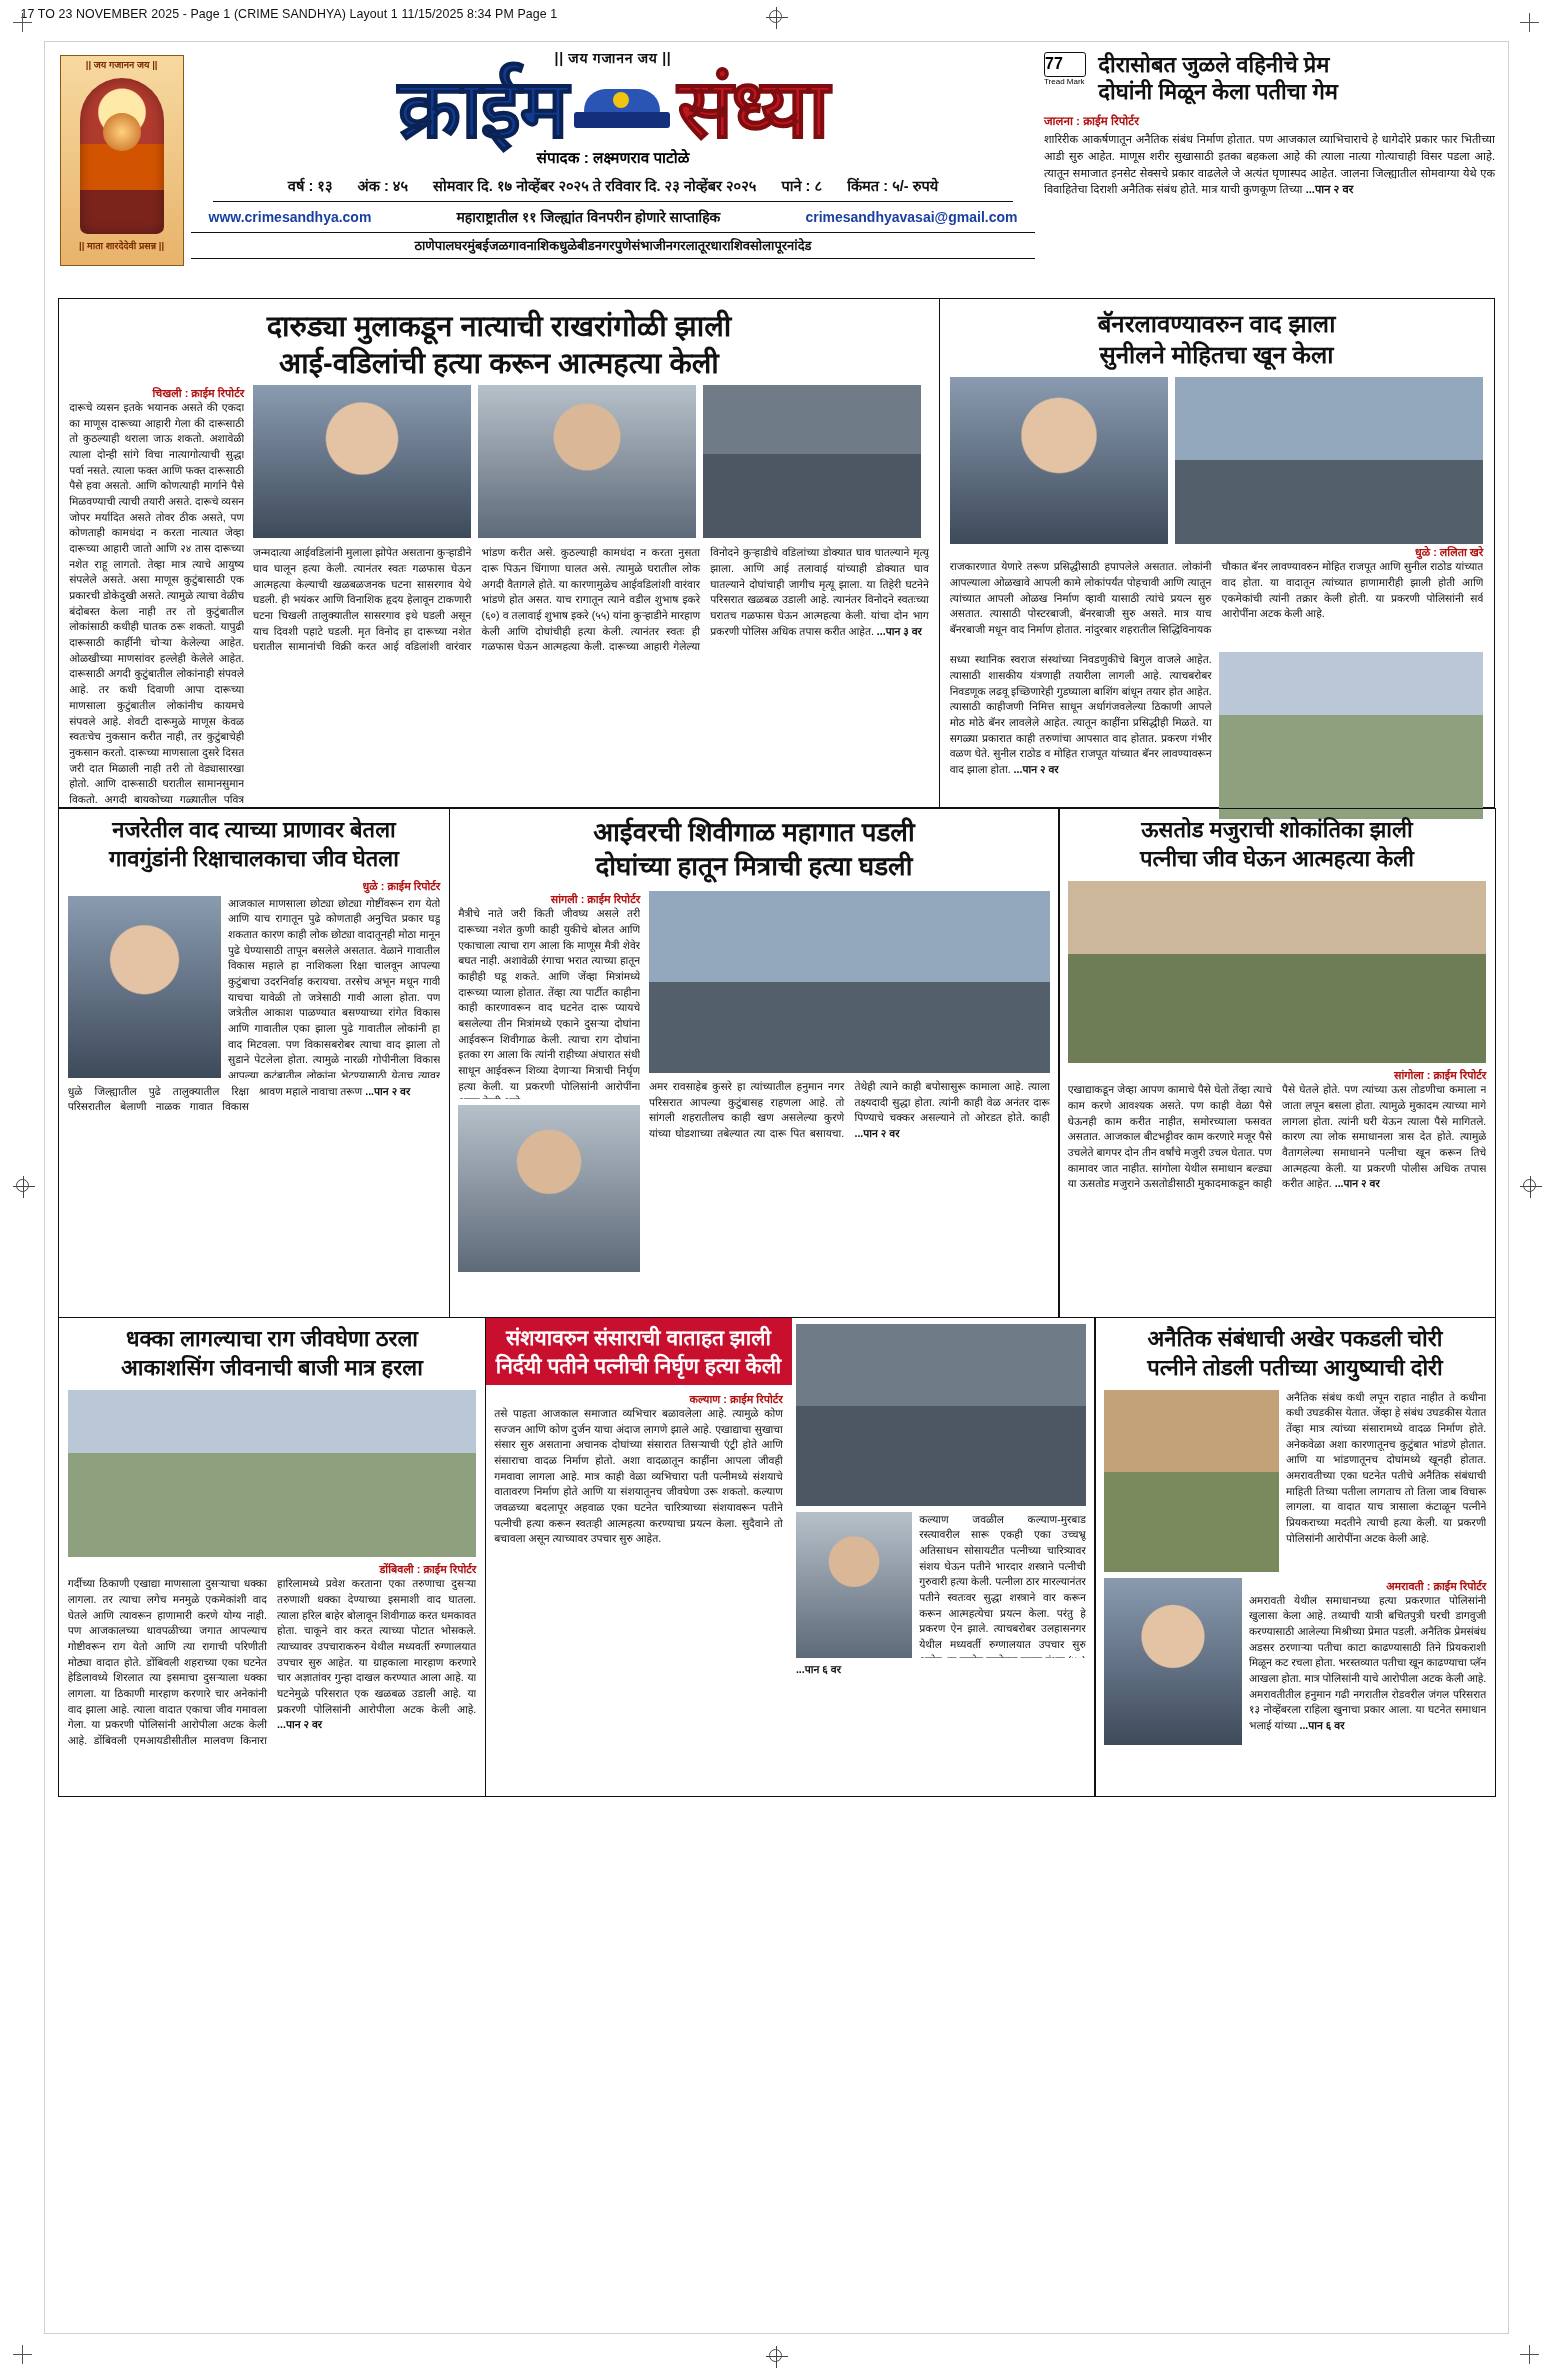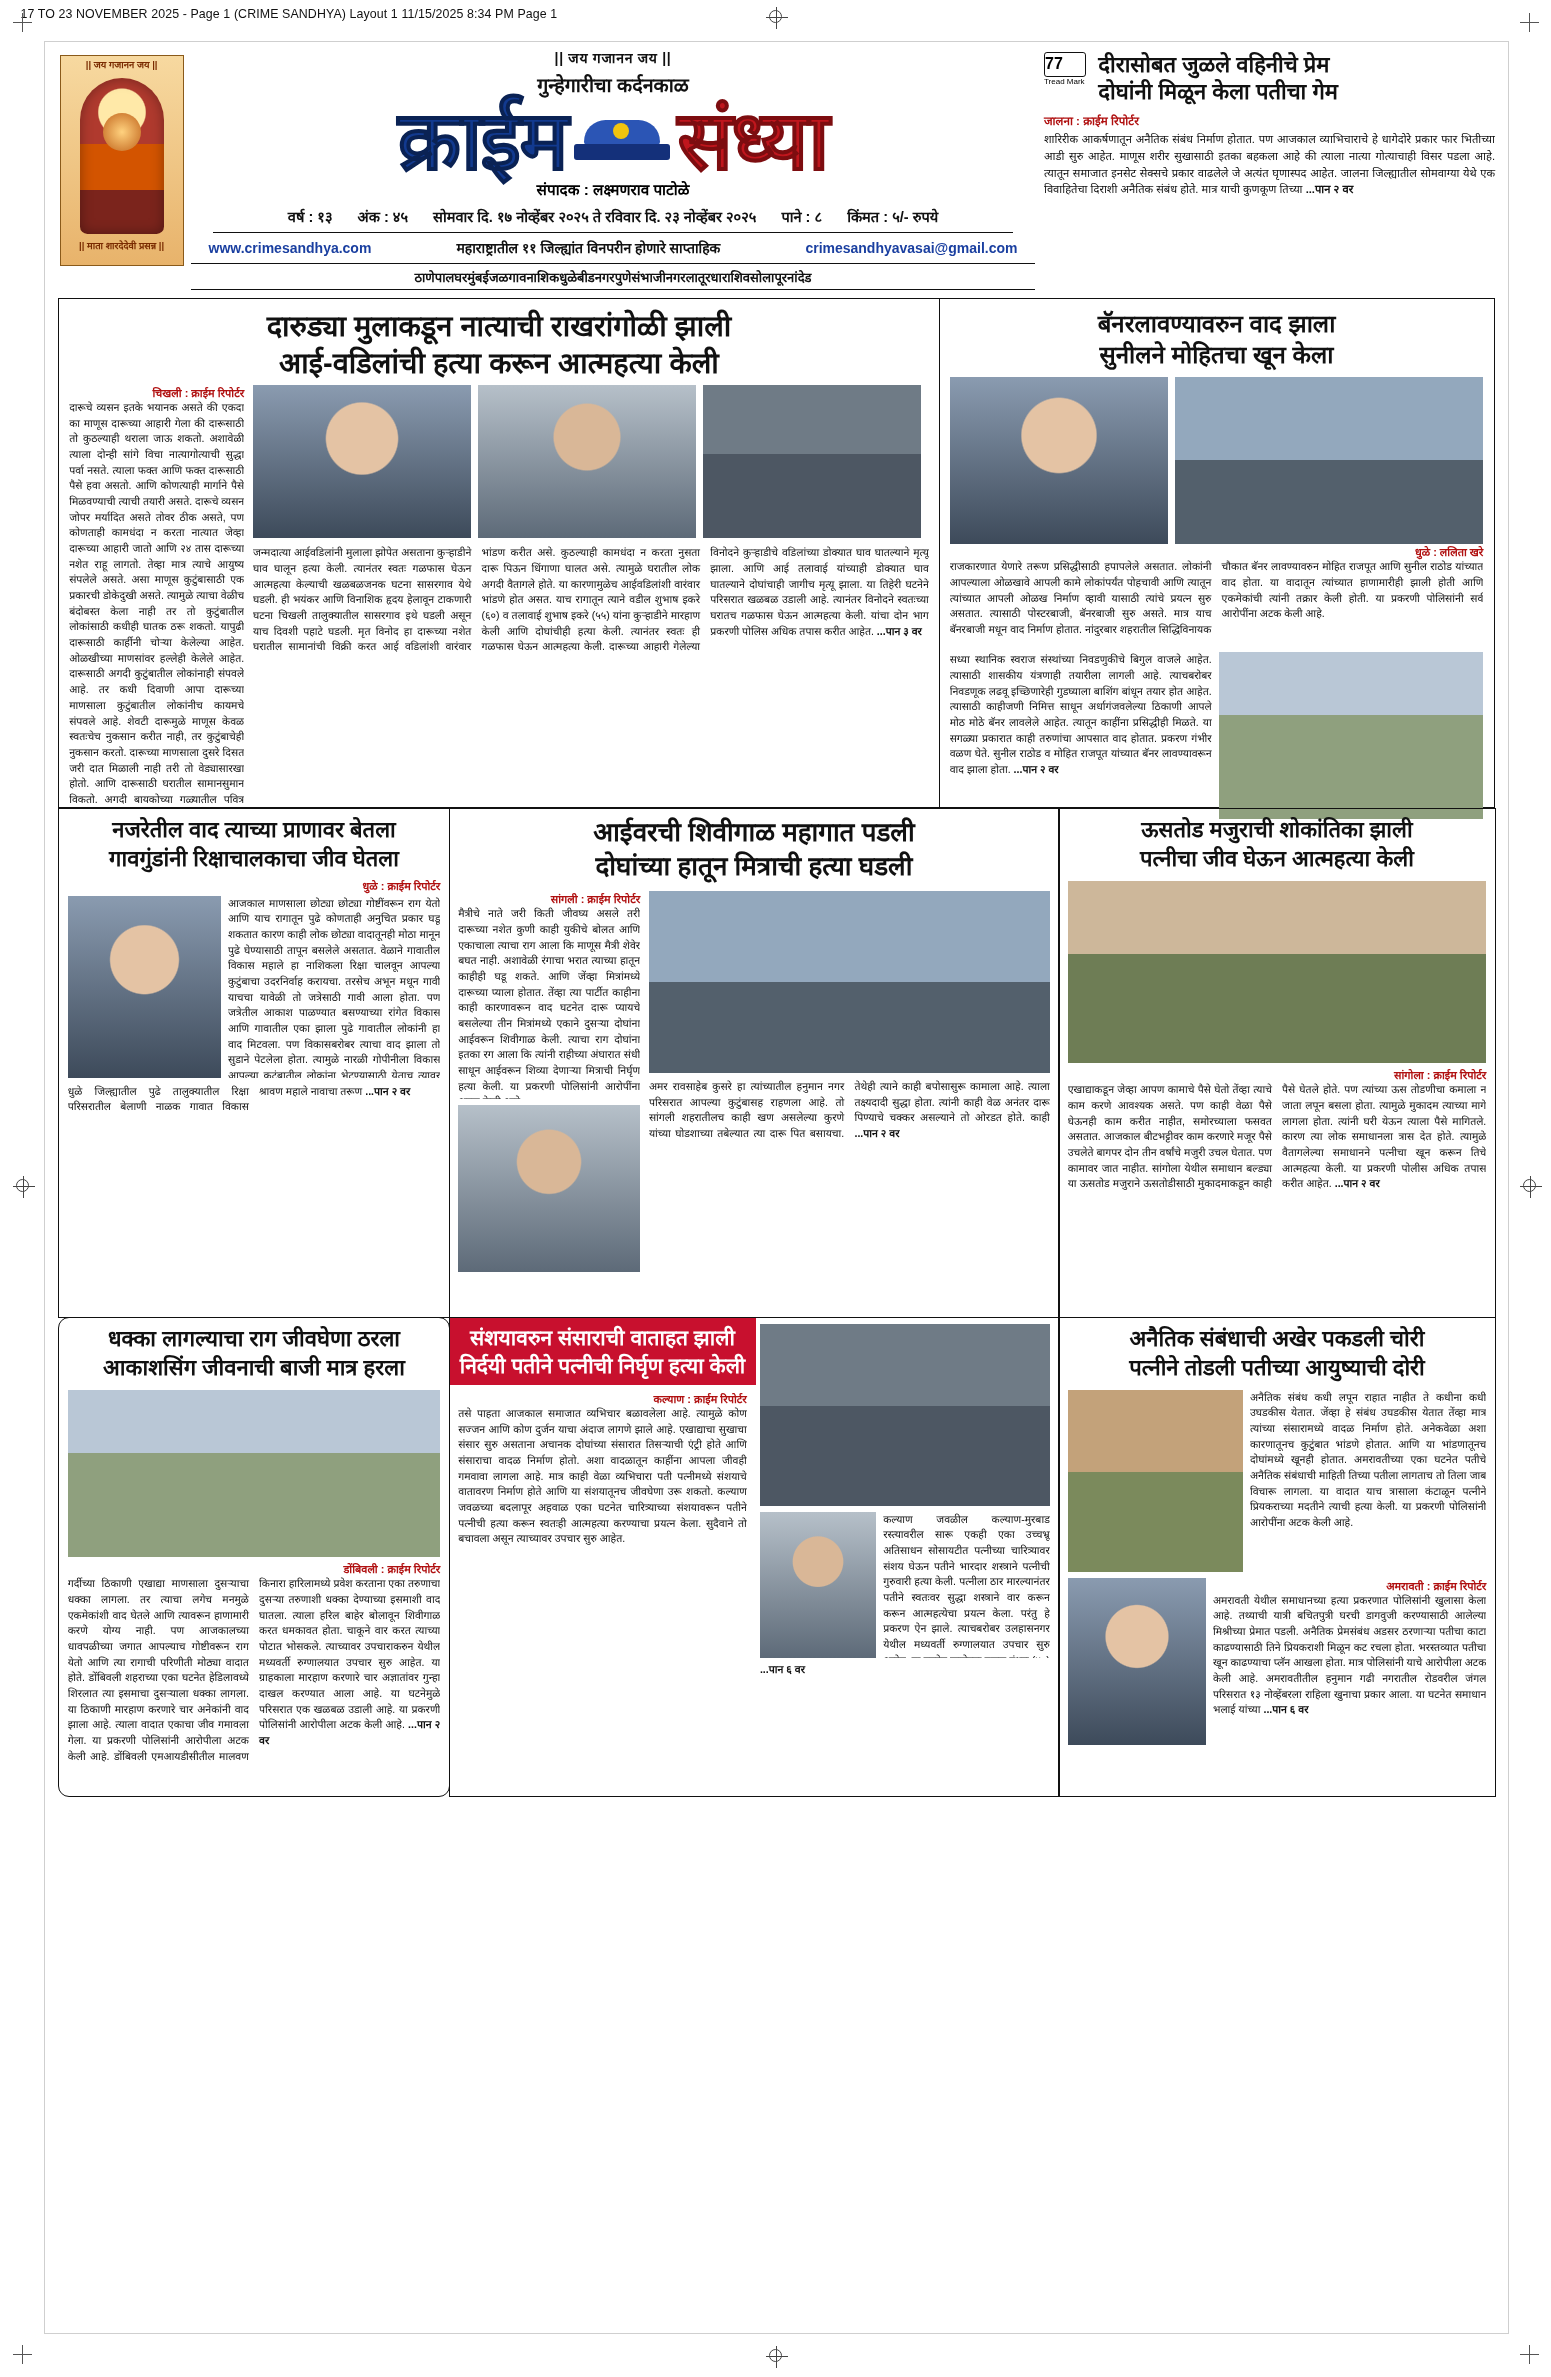--- a/index.html
+++ b/index.html
@@ -160,21 +160,20 @@
     <div class="masthead">
 
       <div class="deity">
         <div class="topline">|| जय गजानन जय ||</div>
         <div class="idol"></div>
         <div class="botline">|| माता शारदेदेवी प्रसन्न ||</div>
       </div>
 
       <div class="mast-center">
         <div class="jai">|| जय गजानन जय ||</div>
-        <div class="tagline">गुन्हेगारीचा कर्दनकाळ</div>
         <div class="logo-row">
           <span class="logo-word logo-blue">क्राईम</span>
           <span class="cap">
             <span class="crown"></span>
               <span class="band"></span>
               <span class="badge"></span>
           </span>
           <span class="logo-word logo-red">संध्या</span>
         </div>
         <div class="editor">संपादक : लक्ष्मणराव पाटोळे</div>
@@ -320,21 +319,21 @@
         <div class="byline" style="margin-top:4.4px">सांगोला : क्राईम रिपोर्टर</div>
         <div class="bodytext" style="column-count:2; column-gap:10.2px; height:240px; overflow:hidden;">
           <span>एखाद्याकडून जेव्हा आपण कामाचे पैसे घेतो तेंव्हा त्याचे काम करणे आवश्यक असते. पण काही वेळा पैसे घेऊनही काम करीत नाहीत, समोरच्याला फसवत असतात. आजकाल बीटभट्टीवर काम करणारे मजूर पैसे उचलेते बागपर दोन तीन वर्षांचे मजुरी उचल घेतात. पण कामावर जात नाहीत. सांगोला येथील समाधान बल्ड्या या ऊसतोड मजुराने ऊसतोडीसाठी मुकादमाकडून काही पैसे घेतले होते. पण त्यांच्या ऊस तोडणीचा कमाला न जाता लपून बसला होता. त्यामुळे मुकादम त्याच्या मागे लागला होता. त्यांनी घरी येऊन त्याला पैसे मागितले. कारण त्या लोक समाधानला त्रास देत होते. त्यामुळे वैतागलेल्या समाधानने पत्नीचा खून करून तिचे आत्महत्या केली. या प्रकरणी पोलीस अधिक तपास करीत आहेत.</span>
           <span class="more">...पान २ वर</span>
         </div>
       </div>
     </div>
 
     <div style="position:absolute; left:13px; top:1275px; width:1438px; height:480px; display:flex;">
 
-      <div class="box" style="width:392px; padding:7.3px 8.7px;border-radius:11px;">
+      <div class="box" style="width:428px; padding:7.3px 8.7px;">
         <h2 class="hl xs">
           <span>धक्का लागल्याचा राग जीवघेणा ठरला</span><br>
           <span>आकाशसिंग जीवनाची बाजी मात्र हरला</span>
         </h2>
         <div class="photo sceneA" style="width:100%;height:167px;margin-top:7.3px;"></div>
         <div class="byline" style="margin-top:4.4px">डोंबिवली : क्राईम रिपोर्टर</div>
         <div class="bodytext" style="column-count:2; column-gap:10.2px; height:218px; overflow:hidden;">
           <span>गर्दीच्या ठिकाणी एखाद्या माणसाला दुसऱ्याचा धक्का लागला. तर त्याचा लगेच मनमुळे एकमेकांशी वाद घेतले आणि त्यावरून हाणामारी करणे योग्य नाही. पण आजकालच्या धावपळीच्या जगात आपल्याच गोष्टीवरून राग येतो आणि त्या रागाची परिणीती मोठ्या वादात होते. डोंबिवली शहराच्या एका घटनेत हेडिलावध्ये शिरलात त्या इसमाचा दुसऱ्याला धक्का लागला. या ठिकाणी मारहाण करणारे चार अनेकांनी वाद झाला आहे. त्याला वादात एकाचा जीव गमावला गेला. या प्रकरणी पोलिसांनी आरोपीला अटक केली आहे.</span>
           <span>डोंबिवली एमआयडीसीतील मालवण किनारा हारिलामध्ये प्रवेश करताना एका तरुणाचा दुसऱ्या तरुणाशी धक्का देण्याच्या इसमाशी वाद घातला. त्याला हरिल बाहेर बोलावून शिवीगाळ करत धमकावत होता. चाकूने वार करत त्याच्या पोटात भोसकले. त्याच्यावर उपचाराकरुन येथील मध्यवर्ती रुग्णालयात उपचार सुरु आहेत. या ग्राहकाला मारहाण करणारे चार अज्ञातांवर गुन्हा दाखल करण्यात आला आहे. या घटनेमुळे परिसरात एक खळबळ उडाली आहे. या प्रकरणी पोलिसांनी आरोपीला अटक केली आहे.</span>
           <span class="more">...पान २ वर</span>

